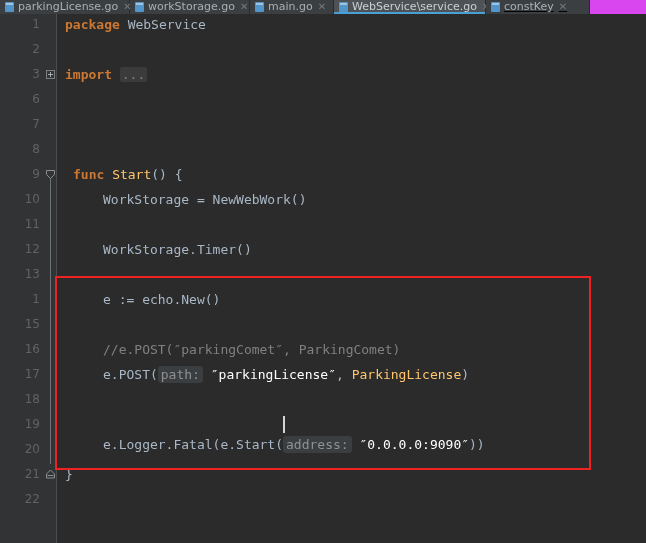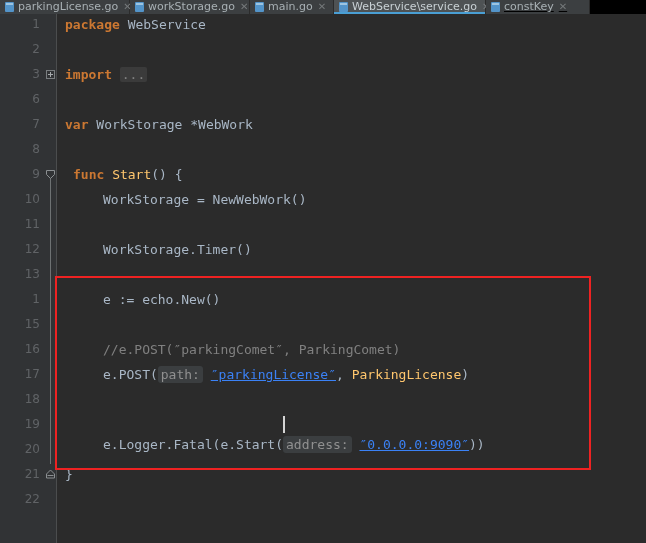--- a/index.html
+++ b/index.html
@@ -14,21 +14,21 @@
     font-family: "DejaVu Sans Mono", monospace;
     position: relative;
   }
 
   
   #tabbar {
     position: absolute;
     left: 0; top: 0;
     width: 646px;
     height: 14px;
-    background: #000000;
+    background: #d946ef;
     display: flex;
     overflow: hidden;
   }
   .tab {
     position: relative;
     height: 14px;
     display: flex;
     align-items: center;
     padding: 0 6px 0 5px;
     box-sizing: border-box;
@@ -138,21 +138,21 @@
     position: absolute;
     left: 0;
     width: 646px;
     height: 25px;
     background: #323232;
   }
 
   
   .kw      { color: #cc7832; font-weight: bold; }
   .fn      { color: #ffc66d; }
-  .str     { color: #3b82f6; text-decoration: underline; }
+  .str     { color: #ffffff; }
   .cmt     { color: #808080; }
   .plain   { color: #a9b7c6; }
   .folded  { color: #808080; background: #3b3b3b; padding: 0 2px; border-radius: 2px; }
   .hint    { color: #909090; background: #3b3e40; border-radius: 3px; padding: 1px 3px; }
 
   
   .fold {
     position: absolute;
     left: 2px;
     width: 9px;
@@ -273,21 +273,20 @@
           <path d="M5.5 1 l4 4 v4 h-8 v-4 z" fill="#313335" stroke="#8b8f91" stroke-width="1"></path>
           <path d="M2.5 6.5 h6" stroke="#8b8f91" stroke-width="1"></path>
         </svg>
       </div>
     </div>
   <div id="code-surface">
       <div class="codeline" style="top: -2px; left: 8px;"><span class="kw">package </span><span class="plain">WebService</span></div>
       <div class="codeline" style="top: 23px; left: 8px;"></div>
       <div class="codeline" style="top: 48px; left: 8px;"><span class="kw">import </span><span class="folded">...</span></div>
       <div class="codeline" style="top: 73px; left: 8px;"></div>
-      <div class="codeline" style="top: 98px; left: 8px;"><span class="kw">var </span><span class="plain">WorkStorage *WebWork</span></div>
       <div class="codeline" style="top: 123px; left: 8px;"></div>
       <div class="codeline" style="top: 148px; left: 16px;"><span class="kw">func </span><span class="fn">Start</span><span class="plain">() {</span></div>
       <div class="codeline" style="top: 173px; left: 46px;"><span class="plain">WorkStorage = NewWebWork()</span></div>
       <div class="codeline" style="top: 198px; left: 8px;"></div>
       <div class="codeline" style="top: 223px; left: 46px;"><span class="plain">WorkStorage.Timer()</span></div>
       <div class="codeline" style="top: 248px; left: 8px;"></div>
       <div class="codeline" style="top: 273px; left: 46px;"><span class="plain">e := echo.New()</span></div>
       <div class="codeline" style="top: 298px; left: 8px;"></div>
       <div class="codeline" style="top: 323px; left: 46px;"><span class="cmt">//e.POST(″parkingComet″, ParkingComet)</span></div>
       <div class="codeline" style="top: 348px; left: 46px;"><span class="plain">e.POST(</span><span class="hint">path:</span><span class="plain"> </span><span class="str">″parkingLicense″</span><span class="plain">, </span><span class="fn">ParkingLicense</span><span class="plain">)</span></div>

